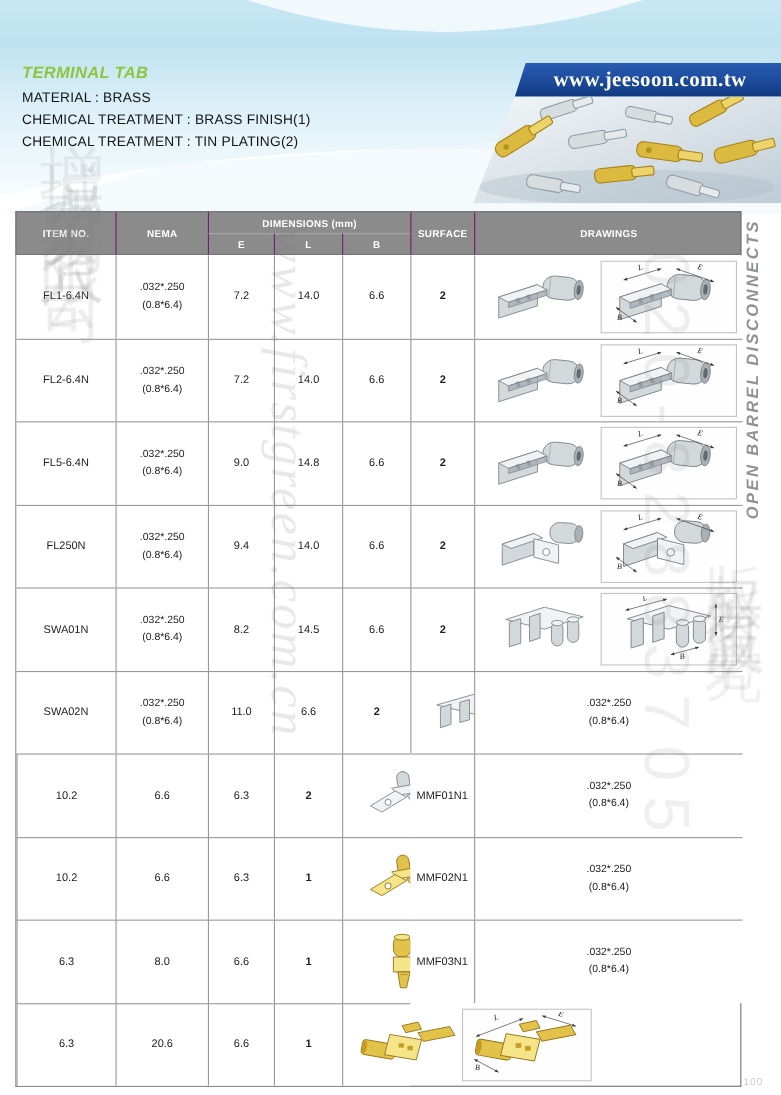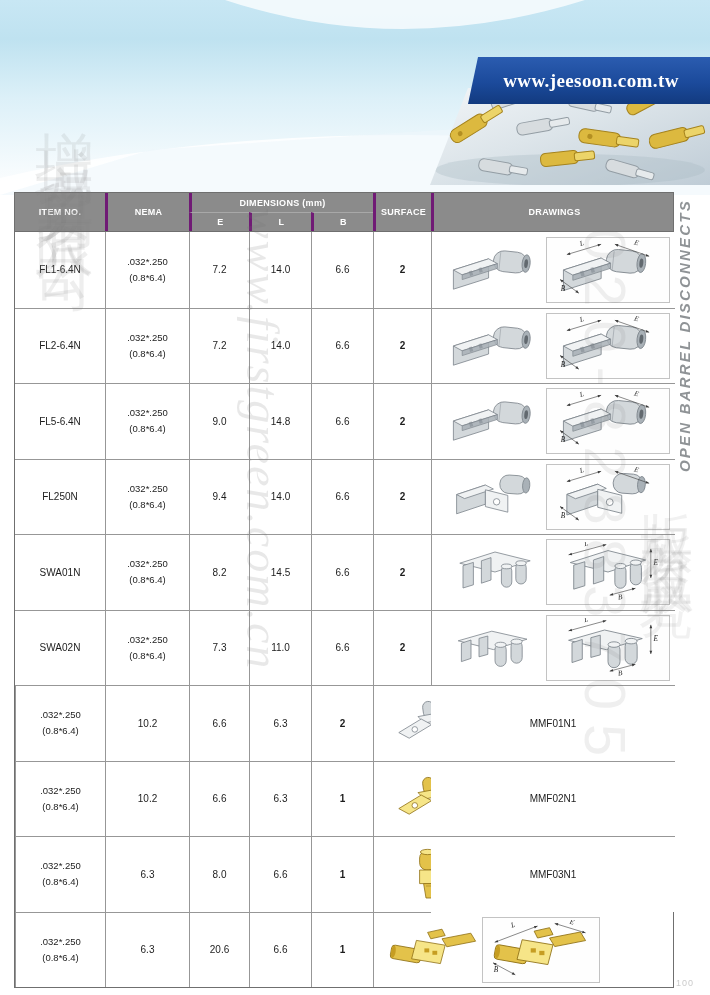--- a/index.html
+++ b/index.html
@@ -10,41 +10,41 @@
   .sky{position:absolute;left:0;top:0;width:710px;height:195px;
        background:linear-gradient(180deg,#c8e7f4 0%,#bfe2f0 20%,#dcf0f8 50%,#ffffff 100%);}
   .sky svg{position:absolute;left:0;top:0;}
 
   
   .titleblock{position:absolute;left:20px;top:58px;z-index:15;}
   .title{font-size:15px;font-weight:bold;font-style:italic;color:#8CC63E;letter-spacing:.3px;margin-bottom:7px;}
   .hline{font-size:12.5px;color:#161616;margin-top:6px;letter-spacing:.2px;}
 
   
-  .banner{position:absolute;left:420px;top:57px;width:290px;height:47px;z-index:14;
+  .banner{position:absolute;left:420px;top:57px;width:290px;height:31px;z-index:14;
           background:linear-gradient(180deg,#2b5cb0 0%,#1b4a9b 55%,#123a7f 100%);
           clip-path:polygon(58px 0,100% 0,100% 100%,48px 100%);
           display:flex;align-items:center;justify-content:center;padding-left:52px;box-sizing:border-box;}
   .banner span{color:#fff;font-family:"Liberation Serif",serif;font-weight:bold;font-size:19px;letter-spacing:.4px;}
   .hero{position:absolute;left:420px;top:88px;width:290px;height:97px;z-index:13;
         clip-path:polygon(48px 0,100% 0,100% 100%,10px 100%);
         background:linear-gradient(160deg,#f3f6f8 0%,#dde5ea 45%,#bfccd6 100%);}
 
   
   .side-label{position:absolute;left:676px;top:200px;height:272px;z-index:22;
               writing-mode:vertical-rl;transform:rotate(180deg);white-space:nowrap;
               font-size:15px;font-weight:bold;font-style:italic;color:#8f9396;letter-spacing:2.2px;}
 
   
   .spec-table{position:absolute;left:14px;top:192px;width:660px;z-index:10;}
   .thead{display:grid;grid-template-columns:90px 84px 60px 62px 62px 58px 244px;
          grid-template-rows:19px 19px;background:#8b8b8b;color:#fff;
          border:1px solid #6f6f6f;font-weight:bold;font-size:9px;letter-spacing:.3px;box-sizing:border-box;}
   .th{display:flex;align-items:center;justify-content:center;
-      border-left:3px solid #701a75;border-top:1px solid #a8a8a8;}
+      border-left:1px solid #701a75;border-top:1px solid #a8a8a8;}
   .h-item{grid-column:1;grid-row:1/3;border-left:none;border-top:none;}
   .h-nema{grid-column:2;grid-row:1/3;border-top:none;}
   .h-dims{grid-column:3/6;grid-row:1;border-top:none;}
   .h-surface{grid-column:6;grid-row:1/3;border-top:none;}
   .h-draw{grid-column:7;grid-row:1/3;border-top:none;}
   .h-e{grid-column:3;grid-row:2;}.h-l{grid-column:4;grid-row:2;}.h-b{grid-column:5;grid-row:2;}
 
   .tbody{display:grid;grid-template-columns:90px 84px 60px 62px 62px 58px 244px;
          grid-auto-rows:75.5px;border:1px solid #6f6f6f;border-top:none;background:#fff;}
   .td{display:flex;flex-direction:column;align-items:center;justify-content:center;
@@ -74,20 +74,26 @@
 <div class="page">
 
   <div class="sky">
     <svg width="710" height="195" viewBox="0 0 710 195">
       <path d="M225,0 Q400,58 585,0 Z" fill="#ffffff" opacity="0.75"></path>
       <path d="M0,195 L0,178 Q300,108 710,152 L710,195 Z" fill="#ffffff" opacity="0.85"></path>
       <path d="M0,195 L150,150 L470,128 L710,140 L710,195 Z" fill="#eef7fb" opacity="0.6"></path>
     </svg>
   </div>
 
+  <div class="titleblock">
+    <div class="title">TERMINAL TAB</div>
+    <div class="hline">MATERIAL : BRASS</div>
+    <div class="hline">CHEMICAL TREATMENT : BRASS FINISH(1)</div>
+    <div class="hline">CHEMICAL TREATMENT : TIN PLATING(2)</div>
+  </div>
 
   <div class="banner">
     <span>www.jeesoon.com.tw</span>
   </div>
 
   <div class="hero">
     <svg viewBox="0 0 290 97" width="290" height="97">
       <ellipse cx="150" cy="82" rx="135" ry="16" fill="#a9b9c4" opacity="0.35"></ellipse>
       <g transform="translate(70,12) rotate(-18)">
           <rect width="34" height="11" rx="4" fill="#d7dcdf" stroke="#939da4"></rect>
@@ -397,21 +403,20 @@
               <polygon points="62,62 65.4,59.5 66.2,62.5" fill="#3a3a3a"></polygon>
               <text x="72" y="67" font-size="8.5" font-style="italic" font-family="Liberation Serif,serif" fill="#222" transform="rotate(-8 72 67)">B</text>
             </svg>
           </div>
         </div>
         <div class="td c1">SWA02N</div>
         <div class="td c2 nema">
           <div>.032*.250</div>
           <div>(0.8*6.4)</div>
         </div>
-        <div class="td c3">7.3</div>
         <div class="td c4">11.0</div>
         <div class="td c5">6.6</div>
         <div class="td c6 surface">2</div>
         <div class="td c7 draw">
           <div class="photo">
             <svg viewBox="0 0 120 70" width="96" height="64">
     <path d="M14 26 L56 14 L100 24 L58 37 Z" fill="#f0f2f3" stroke="#7c848b"></path>
     <path d="M18 29 L30 25 L30 48 L18 52 Z" fill="#d3d8db" stroke="#7c848b"></path>
     <path d="M40 23 L51 20 L51 43 L40 46 Z" fill="#d3d8db" stroke="#7c848b"></path>
     <rect x="60" y="30" width="14" height="28" rx="7" fill="#d3d8db" stroke="#7c848b"></rect>

